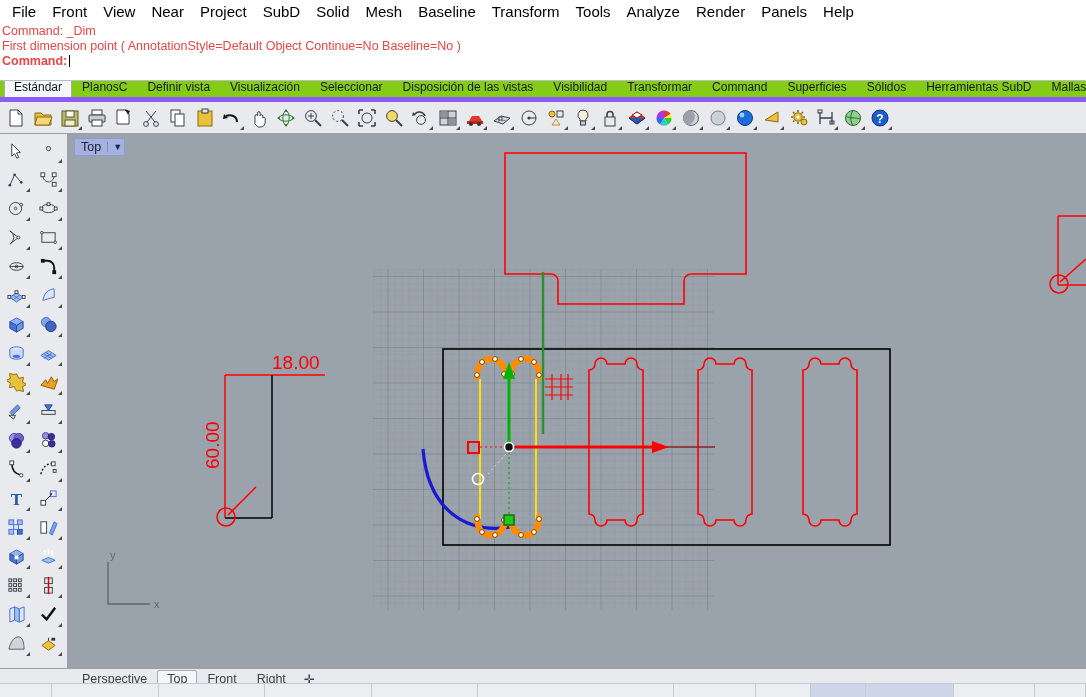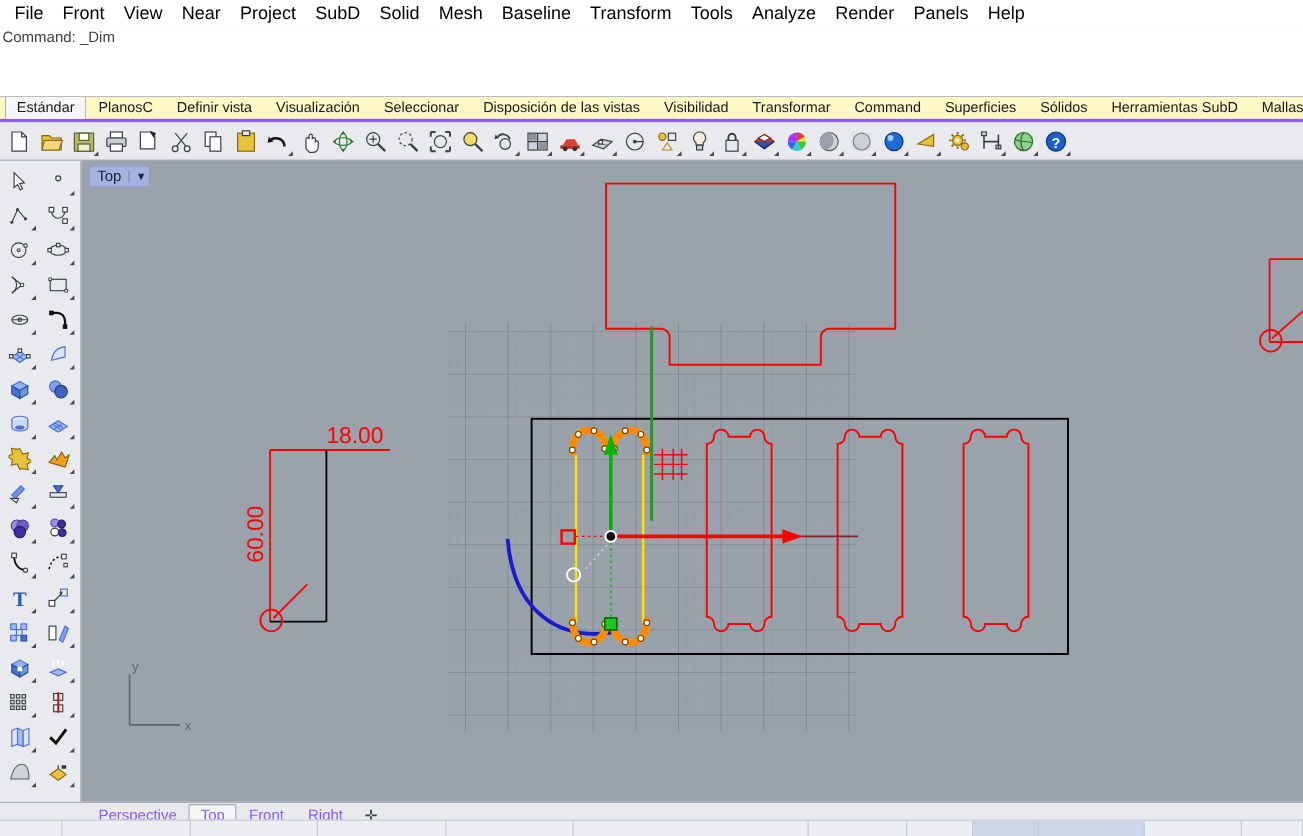--- a/index.html
+++ b/index.html
@@ -20,31 +20,31 @@
   }
   .menubar .mi{
     padding:2px 8px;font-size:15px;color:#000;white-space:nowrap;cursor:default;
   }
 
   
   .cmdarea{
     background:#ffffff;border-bottom:1px solid #b9bcc2;
     padding:1px 0 0 2px;box-sizing:border-box;height:58px;
   }
-  .cmdline{font-size:12.5px;line-height:15px;white-space:nowrap;color:#404040;}
+  .cmdline{font-size:12.5px;line-height:15px;white-space:nowrap;color:#ef4444;}
   .cmdprompt{font-weight:bold;}
   .caret{
     display:inline-block;width:1px;height:12px;background:#000;
     vertical-align:-2px;margin-left:2px;
   }
 
   
   .tabstrip{
-    height:21px;background:#fef9c3;display:flex;align-items:flex-end;
-    border-bottom:3px solid #8b5cf6;padding-left:4px;box-sizing:border-box;
+    height:21px;background:#84cc16;display:flex;align-items:flex-end;
+    border-bottom:5px solid #8b5cf6;padding-left:4px;box-sizing:border-box;
     overflow:hidden;
   }
   .tab{
     font-size:12px;padding:2px 9px 3px 9px;white-space:nowrap;color:#17181a;
     border:1px solid transparent;border-bottom:none;cursor:default;
     line-height:14px;
   }
   .tab.active{
     background:#f5f6f8;border-color:#a7acb5;border-bottom:1px solid #f5f6f8;
     margin-bottom:-1px;border-radius:3px 3px 0 0;
@@ -95,21 +95,21 @@
     font-size:9px;color:#1a2340;
   }
 
   
   .viewtabs{
     height:22px;background:#e9eaee;border-top:1px solid #9aa0aa;
     display:flex;align-items:center;padding-left:72px;box-sizing:border-box;
     gap:0;
   }
   .vtab{
-    font-size:12.5px;padding:2px 10px;color:#8b5cf6;cursor:default;
+    font-size:12.5px;padding:2px 10px;color:#404040;cursor:default;
     position:relative;line-height:15px;
   }
   .vtab.active{
     background:#f5f6f8;border:1px solid #a7acb5;border-radius:2px;
     padding:1px 9px;
   }
   .vtab-plus{font-size:13px;color:#3a3f47;padding:0 8px;cursor:default;}
 
   
   .osnapbar{
@@ -161,20 +161,24 @@
       <div class="mi">Transform</div>
       <div class="mi">Tools</div>
       <div class="mi">Analyze</div>
       <div class="mi">Render</div>
       <div class="mi">Panels</div>
       <div class="mi">Help</div>
     </div>
 
   <div class="cmdarea">
     <div class="cmdline">Command: _Dim</div>
+    <div class="cmdline">First dimension point ( AnnotationStyle=Default  Object  Continue=No  Baseline=No )</div>
+    <div class="cmdline">
+      <span class="cmdprompt">Command:</span><span class="caret"></span>
+    </div>
   </div>
 
   <div class="tabstrip" id="tabstrip">
       <div class="tab active">Estándar</div>
       <div class="tab">PlanosC</div>
       <div class="tab">Definir vista</div>
       <div class="tab">Visualización</div>
       <div class="tab">Seleccionar</div>
       <div class="tab">Disposición de las vistas</div>
       <div class="tab">Visibilidad</div>

